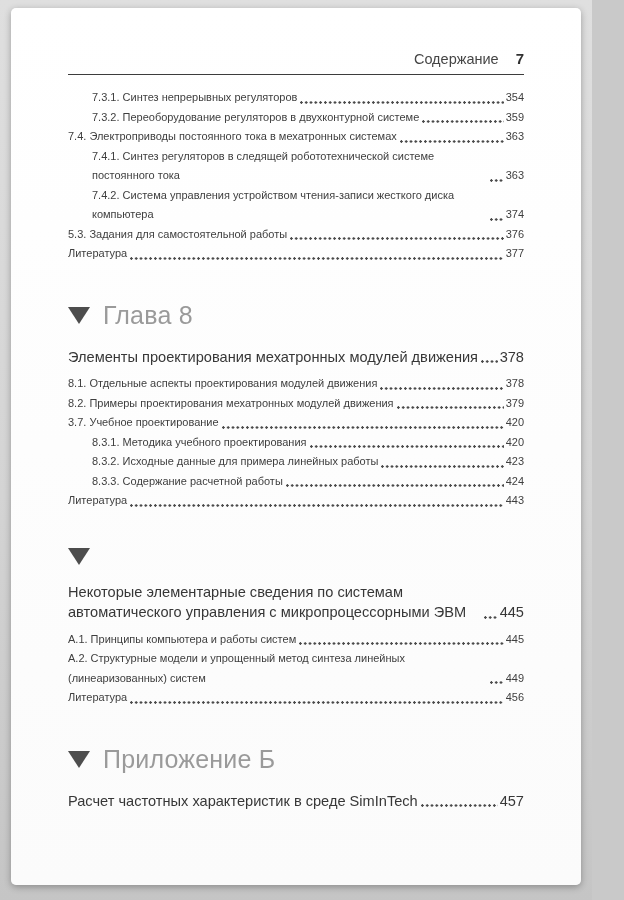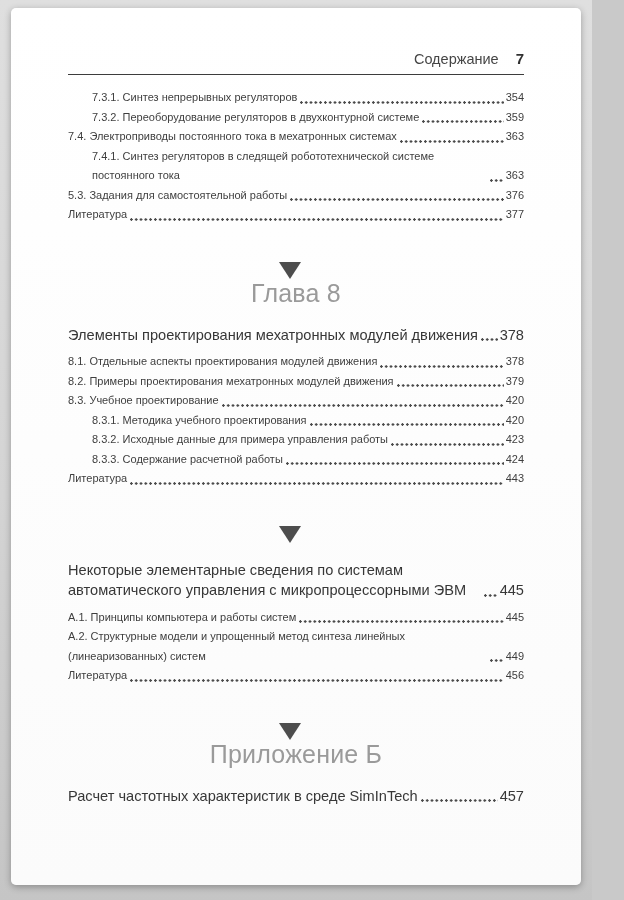--- a/index.html
+++ b/index.html
@@ -42,21 +42,21 @@
     background-image: radial-gradient(circle at 1.4px 1.5px, #4a4a4a 1.05px, rgba(0,0,0,0) 1.45px);
     background-size: 4.8px 3px;
     background-repeat: repeat-x;
   }
   .entry .pg { flex: 0 0 auto; }
   .entry.indent-1 { padding-left: 24px; }
   .title-entry {
     font-weight: 400; font-size: 14.6px; line-height: 20.5px;
     margin: 0 0 7px 0; color: #373737;
   }
-  .chapter-heading { display: flex; align-items: center; margin: 37px 0 17px 0; flex-direction: column; }
+  .chapter-heading { display: flex; align-items: center; margin: 37px 0 17px 0; }
   .tri {
     width: 0; height: 0; display: inline-block;
     border-left: 11px solid transparent;
     border-right: 11px solid transparent;
     border-top: 17px solid #4d4d4d;
     margin-right: 13px;
   }
   .chapter-heading-text { font-size: 25px; color: #9a9a9a; letter-spacing: 0.2px; }
 </style>
 </head>
@@ -84,20 +84,25 @@
           <div class="entry">
             <span class="t">7.4. Электроприводы постоянного тока в мехатронных системах</span>
             <span class="dots"></span>
             <span class="pg">363</span>
           </div>
           <div class="entry  indent-1">
             <span class="t">7.4.1. Синтез регуляторов в следящей робототехнической системе постоянного тока</span>
             <span class="dots"></span>
             <span class="pg">363</span>
           </div>
+          <div class="entry  indent-1">
+            <span class="t">7.4.2. Система управления устройством чтения-записи жесткого диска компьютера</span>
+            <span class="dots"></span>
+            <span class="pg">374</span>
+          </div>
           <div class="entry">
             <span class="t">5.3. Задания для самостоятельной работы</span>
             <span class="dots"></span>
             <span class="pg">376</span>
           </div>
           <div class="entry">
             <span class="t">Литература</span>
             <span class="dots"></span>
             <span class="pg">377</span>
           </div>
@@ -116,31 +121,31 @@
             <span class="t">8.1. Отдельные аспекты проектирования модулей движения</span>
             <span class="dots"></span>
             <span class="pg">378</span>
           </div>
           <div class="entry">
             <span class="t">8.2. Примеры проектирования мехатронных модулей движения</span>
             <span class="dots"></span>
             <span class="pg">379</span>
           </div>
           <div class="entry">
-            <span class="t">8.3. Учебное проектирование</span>
+            <span class="t">3.7. Учебное проектирование</span>
             <span class="dots"></span>
             <span class="pg">420</span>
           </div>
           <div class="entry  indent-1">
             <span class="t">8.3.1. Методика учебного проектирования</span>
             <span class="dots"></span>
             <span class="pg">420</span>
           </div>
           <div class="entry  indent-1">
-            <span class="t">8.3.2. Исходные данные для примера управления работы</span>
+            <span class="t">8.3.2. Исходные данные для примера линейных работы</span>
             <span class="dots"></span>
             <span class="pg">423</span>
           </div>
           <div class="entry  indent-1">
             <span class="t">8.3.3. Содержание расчетной работы</span>
             <span class="dots"></span>
             <span class="pg">424</span>
           </div>
           <div class="entry">
             <span class="t">Литература</span>

